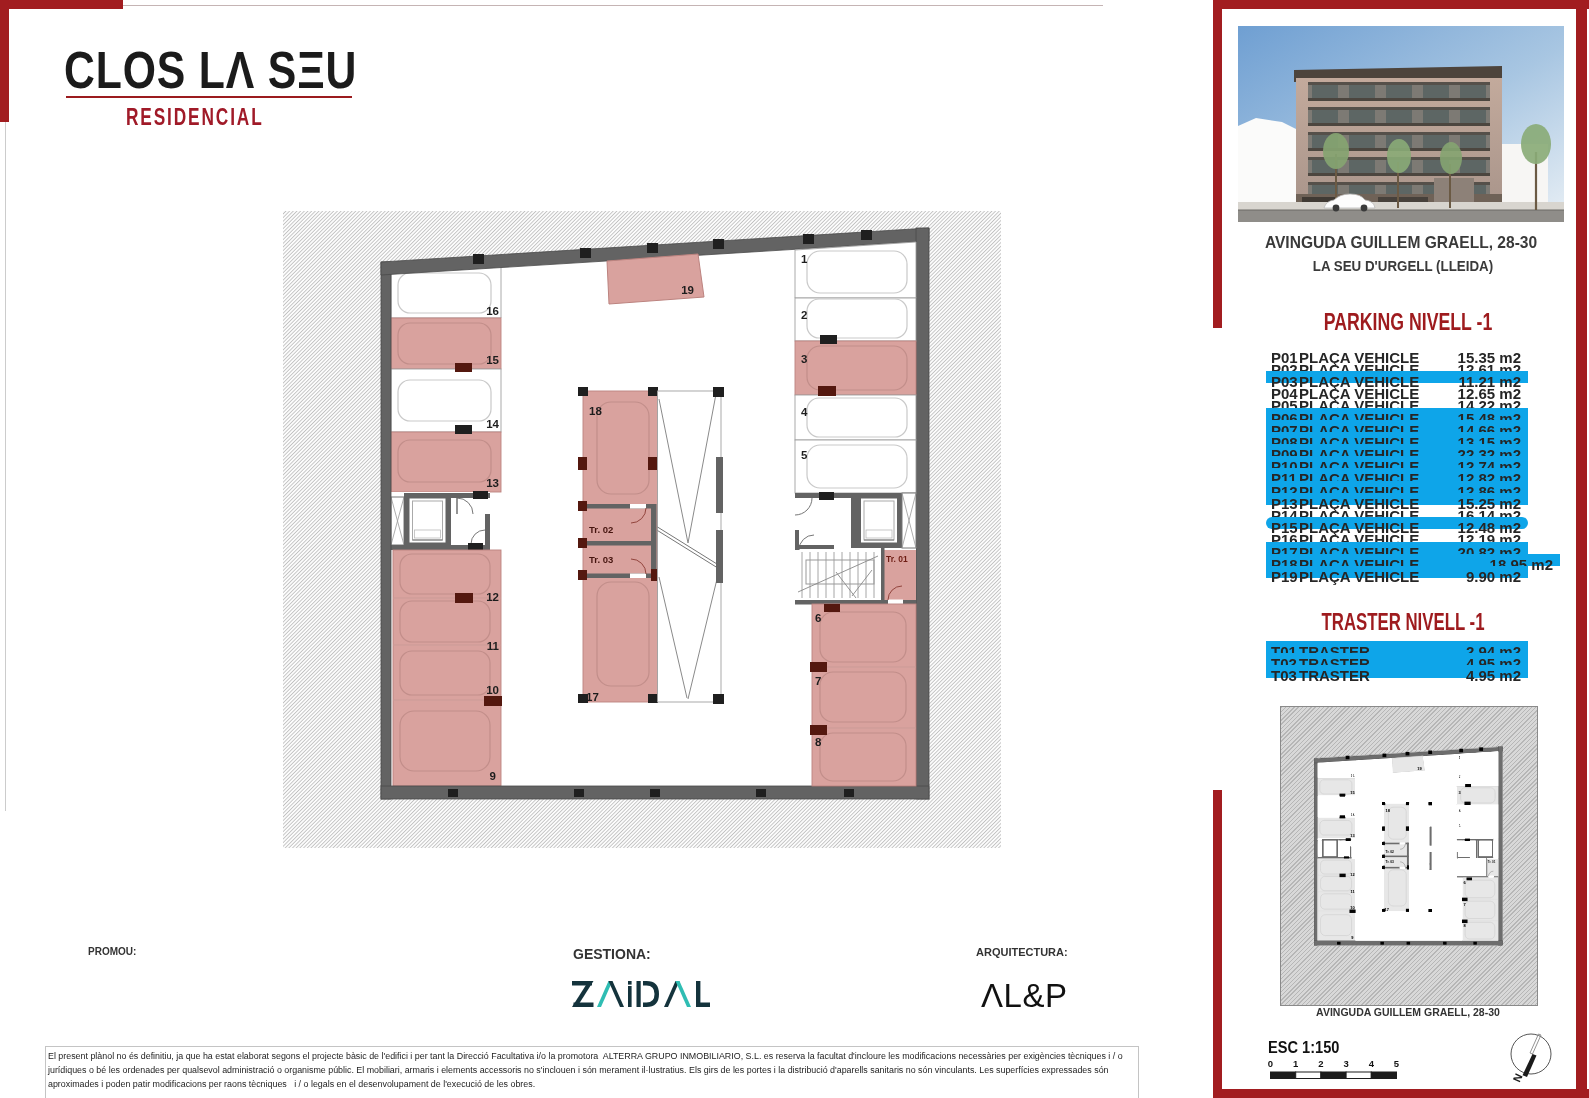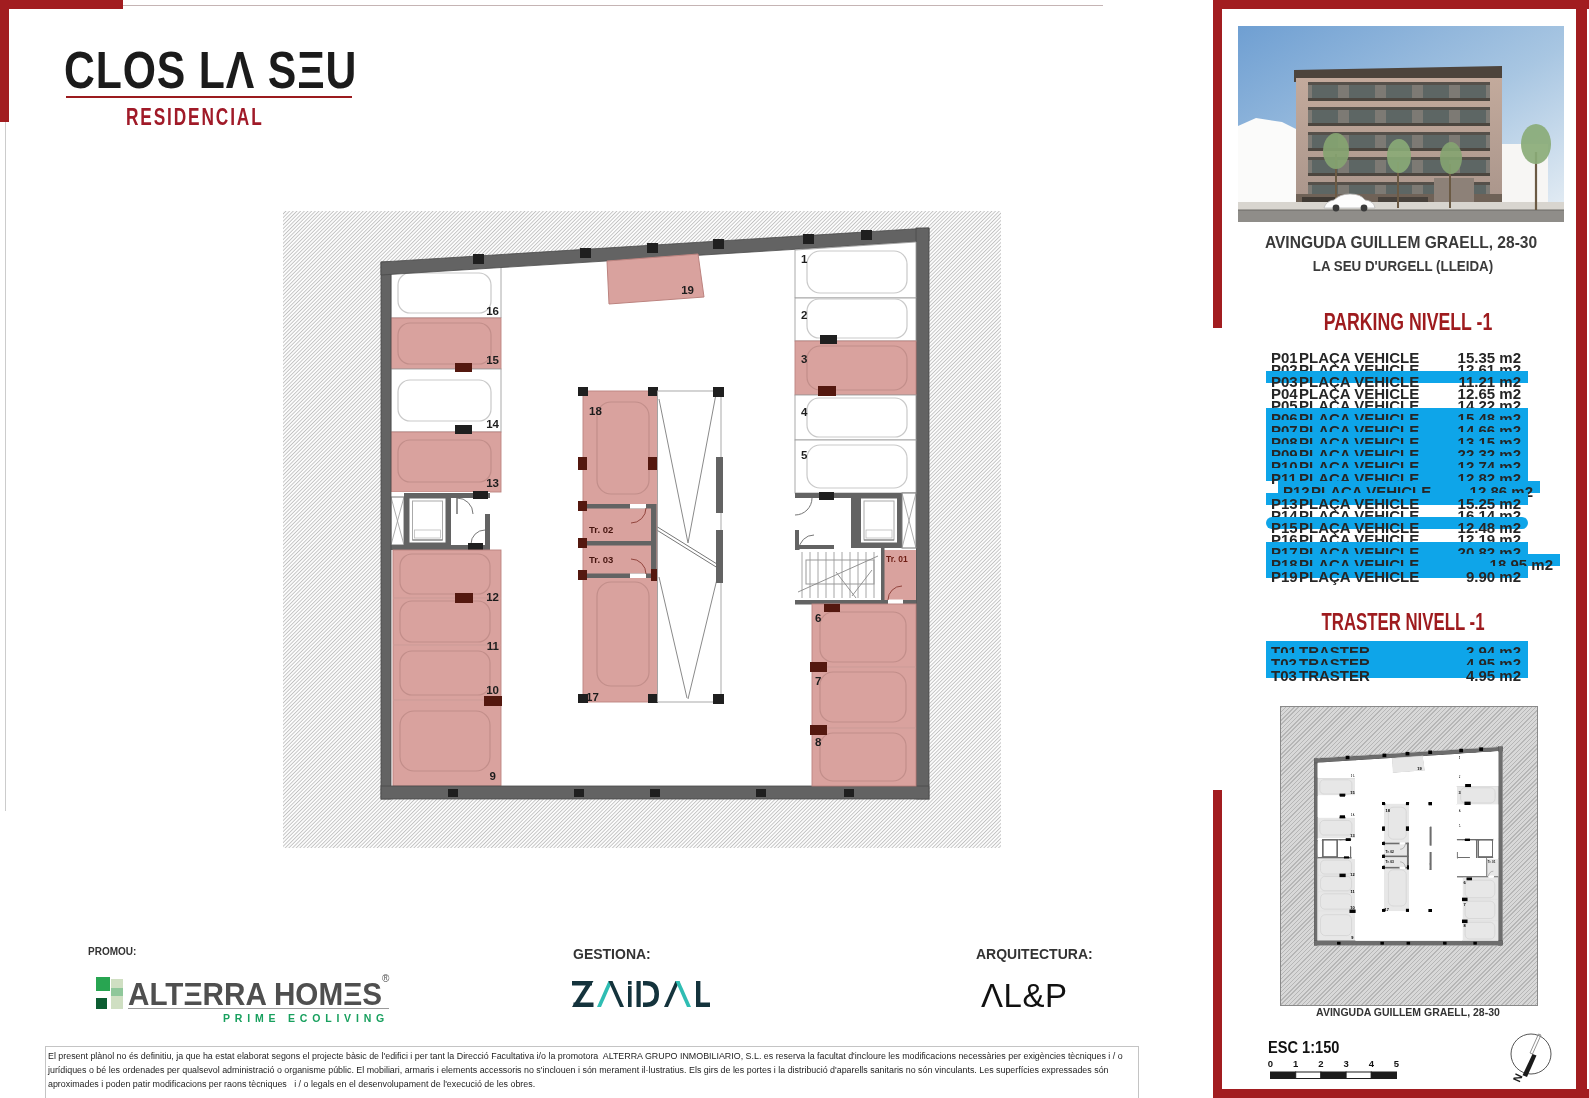--- a/index.html
+++ b/index.html
@@ -520,21 +520,21 @@
       <span class="c2">PLAÇA VEHICLE</span>
       <span class="c3">12.74 m2</span>
     </div>
 
   <div class="row pink" style="top:468.4px;">
       <span class="c1">P11</span>
       <span class="c2">PLAÇA VEHICLE</span>
       <span class="c3">12.82 m2</span>
     </div>
 
-  <div class="row pink" style="top:480.6px;margin-left:12px;">
+  <div class="row pink" style="top:480.6px;">
       <span class="c1">P12</span>
       <span class="c2">PLAÇA VEHICLE</span>
       <span class="c3">12.86 m2</span>
     </div>
 
   <div class="row pink" style="top:492.8px;">
       <span class="c1">P13</span>
       <span class="c2">PLAÇA VEHICLE</span>
       <span class="c3">15.25 m2</span>
     </div>
@@ -633,38 +633,20 @@
 <polygon points="33.5,4 36,5 27.5,24 25,23" fill="none" stroke="#888" stroke-width="0.9"></polygon>
 
 <polygon points="27.5,24 31.5,25.5 22,47 17.5,45.2" fill="#1a1a1a"></polygon>
 
 <text x="10" y="52" font-size="11" font-weight="bold" fill="#1a1a1a" font-family="Liberation Sans,sans-serif" transform="rotate(-65 13 49)">N</text>
 </svg>
 </div>
 
   <div class="a" style="left:88px;top:946px;font-size:10px;font-weight:bold;color:#333;">PROMOU:</div>
 
-  <div class="a" id="alterra" style="left:94px;top:968px;width:300px;height:58px;">
-<svg width="300" height="58" viewBox="0 0 300 58">
-
-<rect x="2" y="9" width="14" height="14" fill="#28a551"></rect>
-<rect x="2" y="30" width="11" height="11" fill="#0c5d32"></rect>
-
-<rect x="17" y="11" width="12" height="30" fill="#cfdfc2"></rect>
-<rect x="17" y="20" width="12" height="8" fill="#8fc79a"></rect>
-
-<text x="34" y="36.5" font-size="32" font-weight="bold" fill="#4f4f4f" font-family="Liberation Sans,sans-serif" textLength="254" lengthAdjust="spacingAndGlyphs">ALTΞRRA HOMΞS</text>
-
-<text x="288" y="14" font-size="10" fill="#4f4f4f" font-family="Liberation Sans,sans-serif">®</text>
-
-<line x1="34" y1="40.5" x2="295" y2="40.5" stroke="#9a9a9a" stroke-width="1"></line>
-
-<text x="295" y="53.5" font-size="10.5" font-weight="bold" fill="#18a05e" letter-spacing="4.8" text-anchor="end" font-family="Liberation Sans,sans-serif">PRIME ECOLIVING</text>
-</svg>
-</div>
 
   <div class="a" style="left:573px;top:946px;font-size:14px;font-weight:bold;color:#333;">GESTIONA:</div>
 
   <div class="a" id="zaidal" style="left:572px;top:980px;width:140px;height:30px;">
 <svg width="140" height="30" viewBox="0 0 140 30">
 
 <polygon points="0,1 20,1 20,5.5 0,5.5" fill="#14333c"></polygon>
 <polygon points="16.5,1 21.5,1 5,27 0,27" fill="#14333c"></polygon>
 <polygon points="1.5,22.5 21.5,22.5 21.5,27 1.5,27" fill="#14333c"></polygon>
 
@@ -677,20 +659,20 @@
 <rect x="64.5" y="1" width="4.2" height="26" fill="#14333c"></rect>
 <path d="M 71 1 h 3.5 q 12.5 0 12.5 13 q 0 13 -12.5 13 h -3.5 v -4.4 h 3.5 q 8 0 8 -8.6 q 0 -8.6 -8 -8.6 h -3.5 z" fill="#14333c"></path>
 
 <polygon points="92,27 103.5,1 107.5,1 96,27" fill="#14333c"></polygon>
 <polygon points="103.5,1 107.5,1 119,27 115,27" fill="#2fbdb3"></polygon>
 
 <path d="M 124 1 h 4.4 v 21.5 h 9.6 v 4.5 h -14 z" fill="#14333c"></path>
 </svg>
 </div>
 
-  <div class="a" style="left:976px;top:946px;font-size:14px;font-weight:bold;color:#333;">ARQUITECTURA:</div>
+  <div class="a" style="left:976px;top:946px;font-size:11px;font-weight:bold;color:#333;">ARQUITECTURA:</div>
 
   <div class="a" style="left:981px;top:977px;font-size:33px;color:#111;letter-spacing:0.5px;">ΛL&amp;P</div>
 
   <div class="a" style="left:45px;top:1046px;width:1092px;height:60px;border:1px solid #c4c4c4;"></div>
 
   <div class="a" style="left:48px;top:1049px;width:1100px;font-size:8.9px;line-height:14.2px;color:#1d1d1d;white-space:nowrap;">El present plànol no és definitiu, ja que ha estat elaborat segons el projecte bàsic de l'edifici i per tant la Direcció Facultativa i/o la promotora&nbsp; ALTERRA GRUPO INMOBILIARIO, S.L. es reserva la facultat d'incloure les modificacions necessàries per exigències tècniques i / o<br>jurídiques o bé les ordenades per qualsevol administració o organisme públic. El mobiliari, armaris i elements accessoris no s'inclouen i són merament il·lustratius. Els girs de les portes i la distribució d'aparells sanitaris no són vinculants. Les superfícies expressades són<br>aproximades i poden patir modificacions per raons tècniques&nbsp;&nbsp; i / o legals en el desenvolupament de l'execució de les obres.</div>
 </div>
 
 </body></html>

